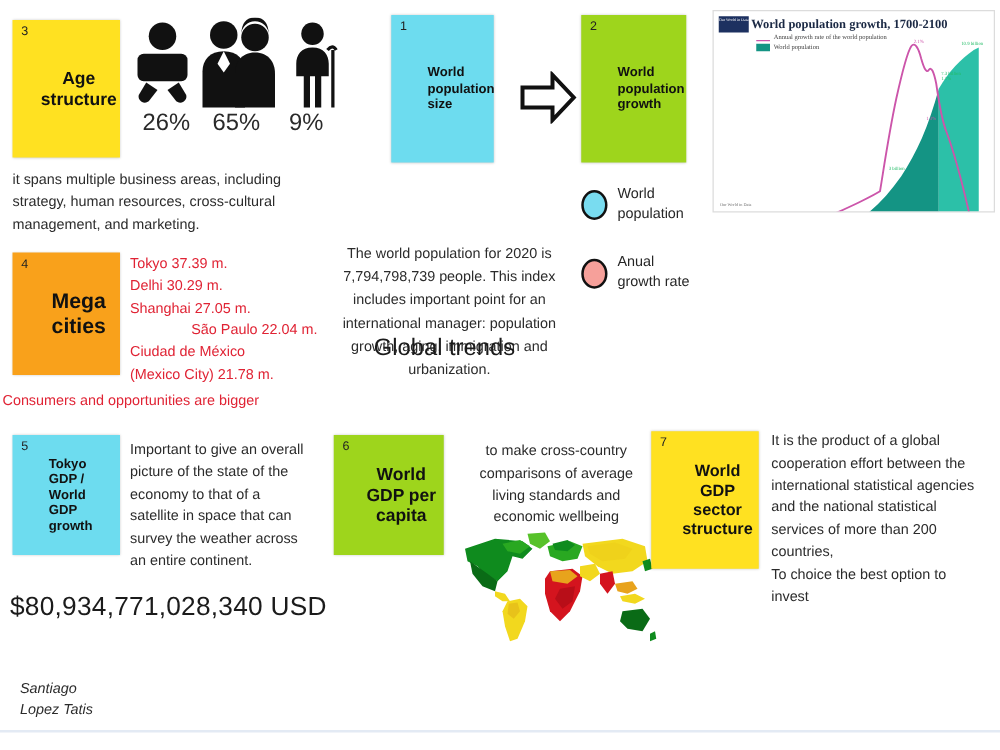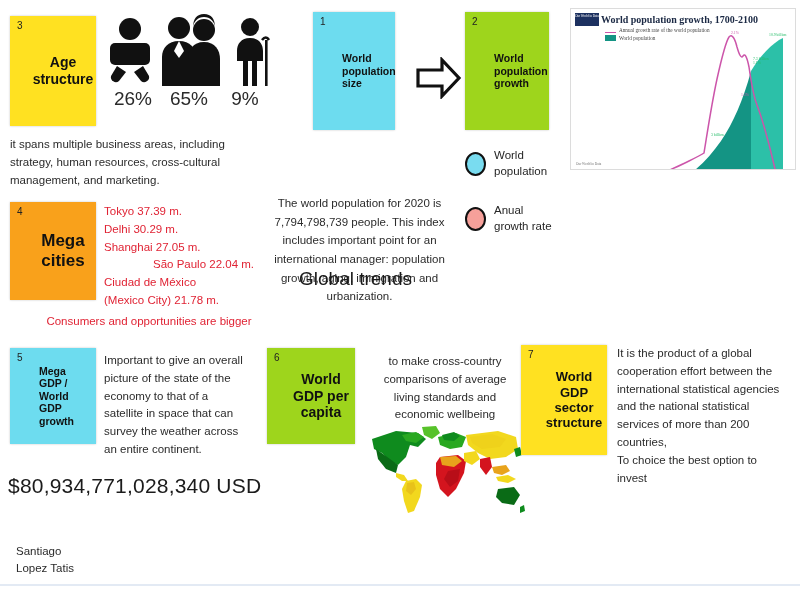--- a/index.html
+++ b/index.html
@@ -194,25 +194,25 @@
 
   <div style="position:absolute; left:104px; top:203px; width:150px;">
     <div class="body-text red-text" style="position:static;">Tokyo 37.39 m.</div>
     <div class="body-text red-text" style="position:static;">Delhi 30.29 m.</div>
     <div class="body-text red-text" style="position:static;">Shanghai 27.05 m.</div>
     <div class="body-text red-text" style="position:static;text-align:right;">São Paulo 22.04 m.</div>
     <div class="body-text red-text" style="position:static;">Ciudad de México</div>
     <div class="body-text red-text" style="position:static;">(Mexico City) 21.78 m.</div>
   </div>
 
-  <div class="body-text red-text" style="left:24px; top:313px; width:250px;text-align:center;">Consumers and opportunities are bigger</div>
+  <div class="body-text red-text" style="left:2px; top:313px; width:250px;">Consumers and opportunities are bigger</div>
 
   <div class="cbox cyan" style="left:10px; top:348px; width:86px; height:96px; align-items:flex-start;">
     <span class="num">5</span>
-    <span class="lbl" style="font-size:10.5px; white-space:pre-line; text-align:left; padding-left:9px; align-self:flex-start;">Mega GDP /
+    <span class="lbl" style="font-size:10.5px; white-space:pre-line; text-align:left; padding-left:9px; align-self:flex-start;">Tokyo GDP /
 World GDP
 growth</span>
   </div>
 
   <div class="body-text" style="left:104px; top:352px; width:140px;">Important to give an overall picture of the state of the economy to that of a satellite in space that can survey the weather across an entire continent.</div>
 
   <div class="big-num" style="left:8px; top:474px;">$80,934,771,028,340 USD</div>
 
   <div class="cbox cyan" style="left:313px; top:12px; width:82px; height:118px; align-items:flex-start;">
     <span class="num">1</span>
@@ -386,19 +386,19 @@
     <span class="num">7</span>
     <span class="lbl" style="font-size:13px; white-space:pre-line;">World
 GDP
 sector
 structure</span>
   </div>
 
   <div class="body-text" style="left:617px; top:345px; width:166px; white-space:pre-line;">It is the product of a global cooperation effort between the international statistical agencies and the national statistical services of more than 200 countries,
 To choice the best option to invest</div>
 
-  <div class="signature" style="left:16px; top:543px;">
+  <div class="signature" style="left:16px; top:543px;font-style:italic;">
     <div>Santiago</div>
     <div>Lopez Tatis</div>
   </div>
 
   <div class="slide-bottom-rule"></div>
 </div>
 
 </body></html>

